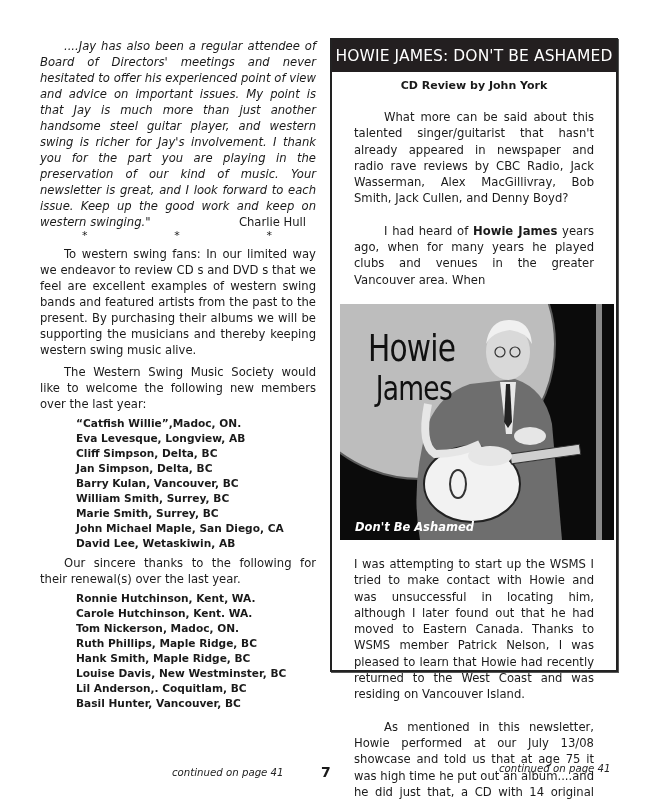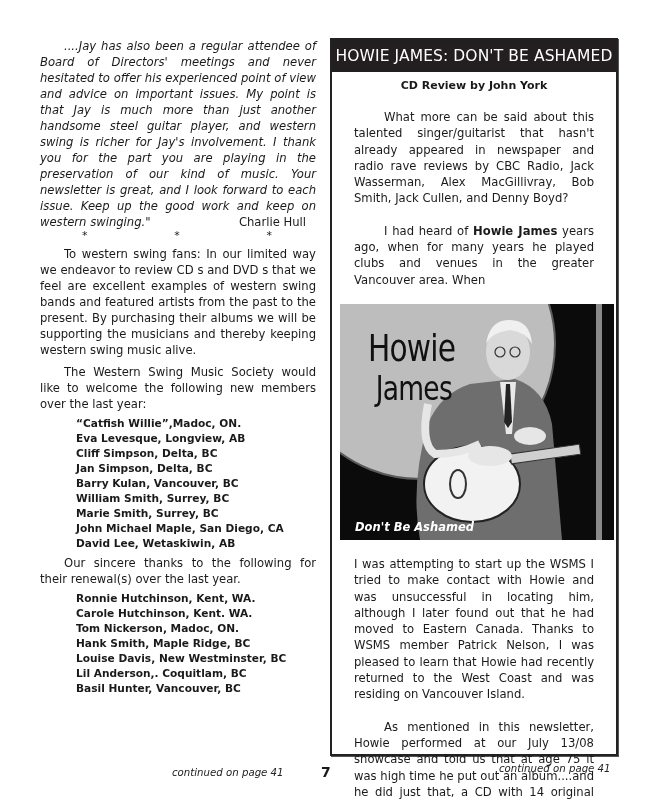--- a/index.html
+++ b/index.html
@@ -18,21 +18,21 @@
   .names { margin: 4px 0 4px 36px; padding: 0; list-style: none; }
   .names li { font-weight: bold; font-size: 10.6px; line-height: 15px; white-space: nowrap; }
 
   .cont-left { position: absolute; left: 172px; top: 767px; font-style: italic;
                font-size: 10.2px; color: #222; }
   .page-num { position: absolute; left: 321px; top: 764px; font-weight: bold; font-size: 14px; }
   .cont-right { position: absolute; left: 499px; top: 763px; font-style: italic;
                 font-size: 10.2px; color: #222; }
 
   
-  .review-box { position: absolute; left: 330px; top: 38px; width: 288px; height: 718px;
+  .review-box { position: absolute; left: 330px; top: 38px; width: 288px; height: 634px;
                 border: 2px solid #222; box-sizing: border-box; background: #fff;
                 box-shadow: 1px 1px 0 #555; }
   .review-header { background: #231f20; color: #fff; height: 32px; display: flex;
                    align-items: center; justify-content: center; font-size: 15.5px;
                    letter-spacing: 0.1px; white-space: nowrap; }
   .review-body { padding: 4px 6px 0 6px; }
   .byline { text-align: center; font-weight: bold; font-size: 11px; line-height: 15px; margin: 2px 0 0 0; }
   .r { font-size: 11.6px; line-height: 16.3px; text-align: justify; margin: 16px; }
   .r.indent { text-indent: 30px; }
   b.hl { font-weight: bold; }
@@ -71,20 +71,21 @@
     <li>William Smith, Surrey, BC</li>
     <li>Marie Smith, Surrey, BC</li>
     <li>John Michael Maple, San Diego, CA</li>
     <li>David Lee, Wetaskiwin, AB</li>
   </ul>
   <p class="p indent">Our sincere thanks to the following for their renewal(s) over the last year.</p>
   <ul class="names">
     <li>Ronnie Hutchinson, Kent, WA.</li>
     <li>Carole Hutchinson, Kent. WA.</li>
     <li>Tom Nickerson, Madoc, ON.</li>
+    <li>Ruth Phillips, Maple Ridge, BC</li>
     <li>Hank Smith, Maple Ridge, BC</li>
     <li>Louise Davis, New Westminster, BC</li>
     <li>Lil Anderson,. Coquitlam, BC</li>
     <li>Basil Hunter, Vancouver, BC</li>
   </ul>
 </div>
 
 <div class="cont-left">continued on page 41</div>
 <div class="page-num">7</div>
 

